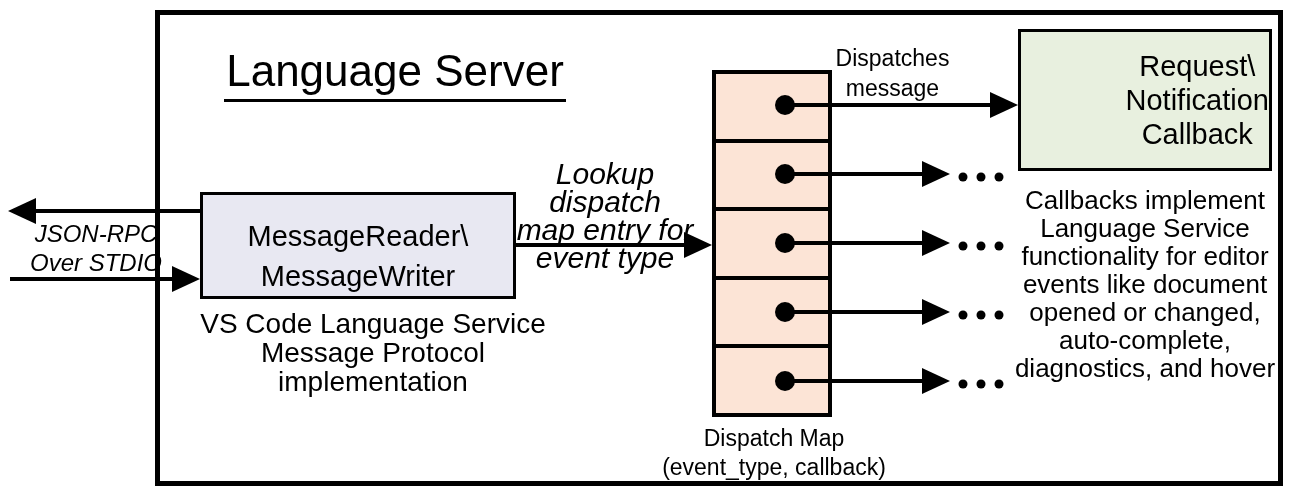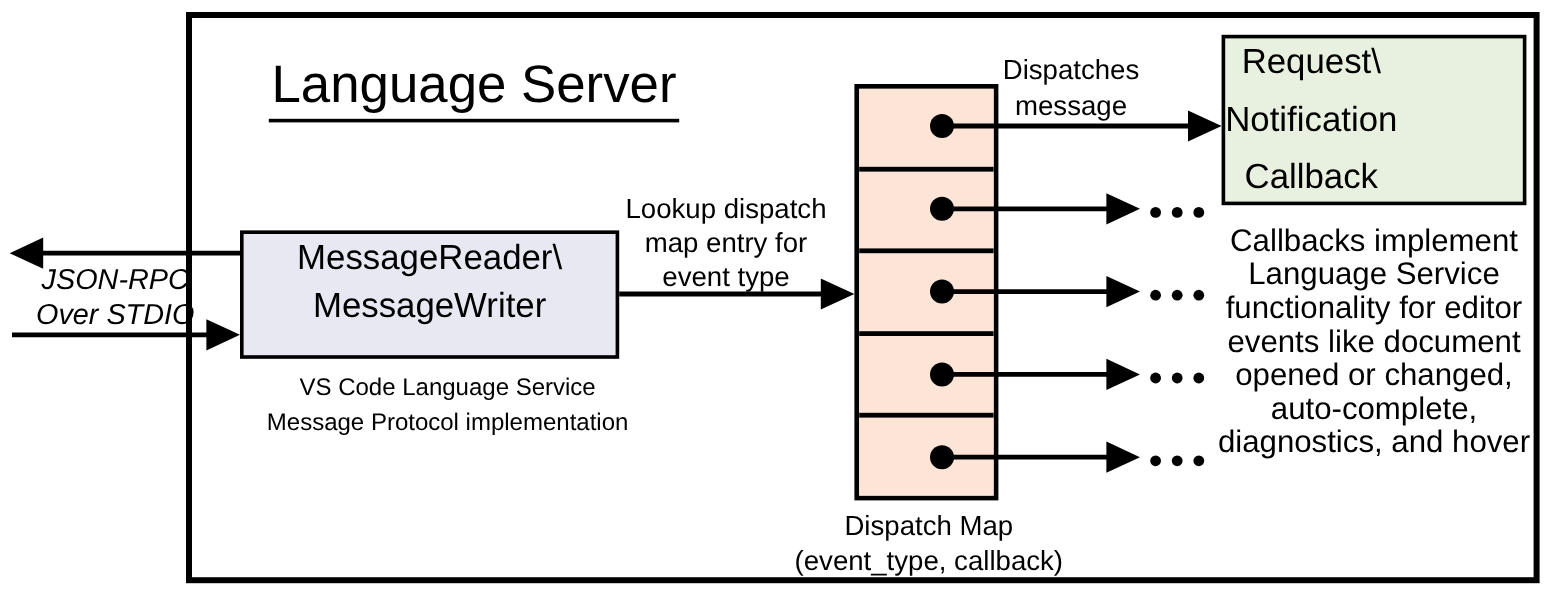--- a/index.html
+++ b/index.html
@@ -37,52 +37,52 @@
     padding: 0 2px 3px 2px;
   }
   .io-label {
     left: 18px; top: 219px; width: 156px;
     font-style: italic; font-size: 24px; line-height: 29px;
   }
   .reader-box {
     left: 200px; top: 192px; width: 316px; height: 107px;
     background: var(--reader-fill);
     border: 3px solid var(--line);
-    display: flex; align-items: flex-start; justify-content: center;
+    display: flex; align-items: flex-end; justify-content: center;
     font-size: 29px; line-height: 40px;
   }
   .reader-caption {
     left: 186px; top: 309px; width: 374px;
-    font-size: 20px; line-height: 29px;
+    font-size: 28px; line-height: 29px;
   }
   .lookup-label {
     left: 515px; top: 160px; width: 180px;
-    font-size: 23px; line-height: 28px;
+    font-style: italic; font-size: 30px; line-height: 28px;
   }
   .dispatch-map {
     left: 712px; top: 70px; width: 120px; height: 347px;
     border: 4px solid var(--line);
     display: flex; flex-direction: column;
   }
   .dispatch-cell { flex: 1; background: var(--map-fill); }
   .dispatch-cell + .dispatch-cell { border-top: 4px solid var(--line); }
   .map-caption {
     left: 658px; top: 424px; width: 232px;
     font-size: 23px; line-height: 29px;
   }
   .dispatches-label {
     left: 830px; top: 43px; width: 125px;
     font-size: 23px; line-height: 30px;
   }
   .callback-box {
     left: 1018px; top: 29px; width: 254px; height: 142px;
     background: var(--callback-fill);
     border: 3px solid var(--line);
-    display: flex; align-items: center; justify-content: flex-start;
-    font-size: 29px; line-height: 48px;
+    display: flex; align-items: center; justify-content: flex-end;
+    font-size: 29px; line-height: 34px;
   }
   .callbacks-note {
     left: 1008px; top: 186px; width: 274px;
     font-size: 26px; line-height: 28px;
   }
   svg.overlay {
     position: absolute; left: 0; top: 0;
     width: 1291px; height: 494px;
     pointer-events: none;
   }

